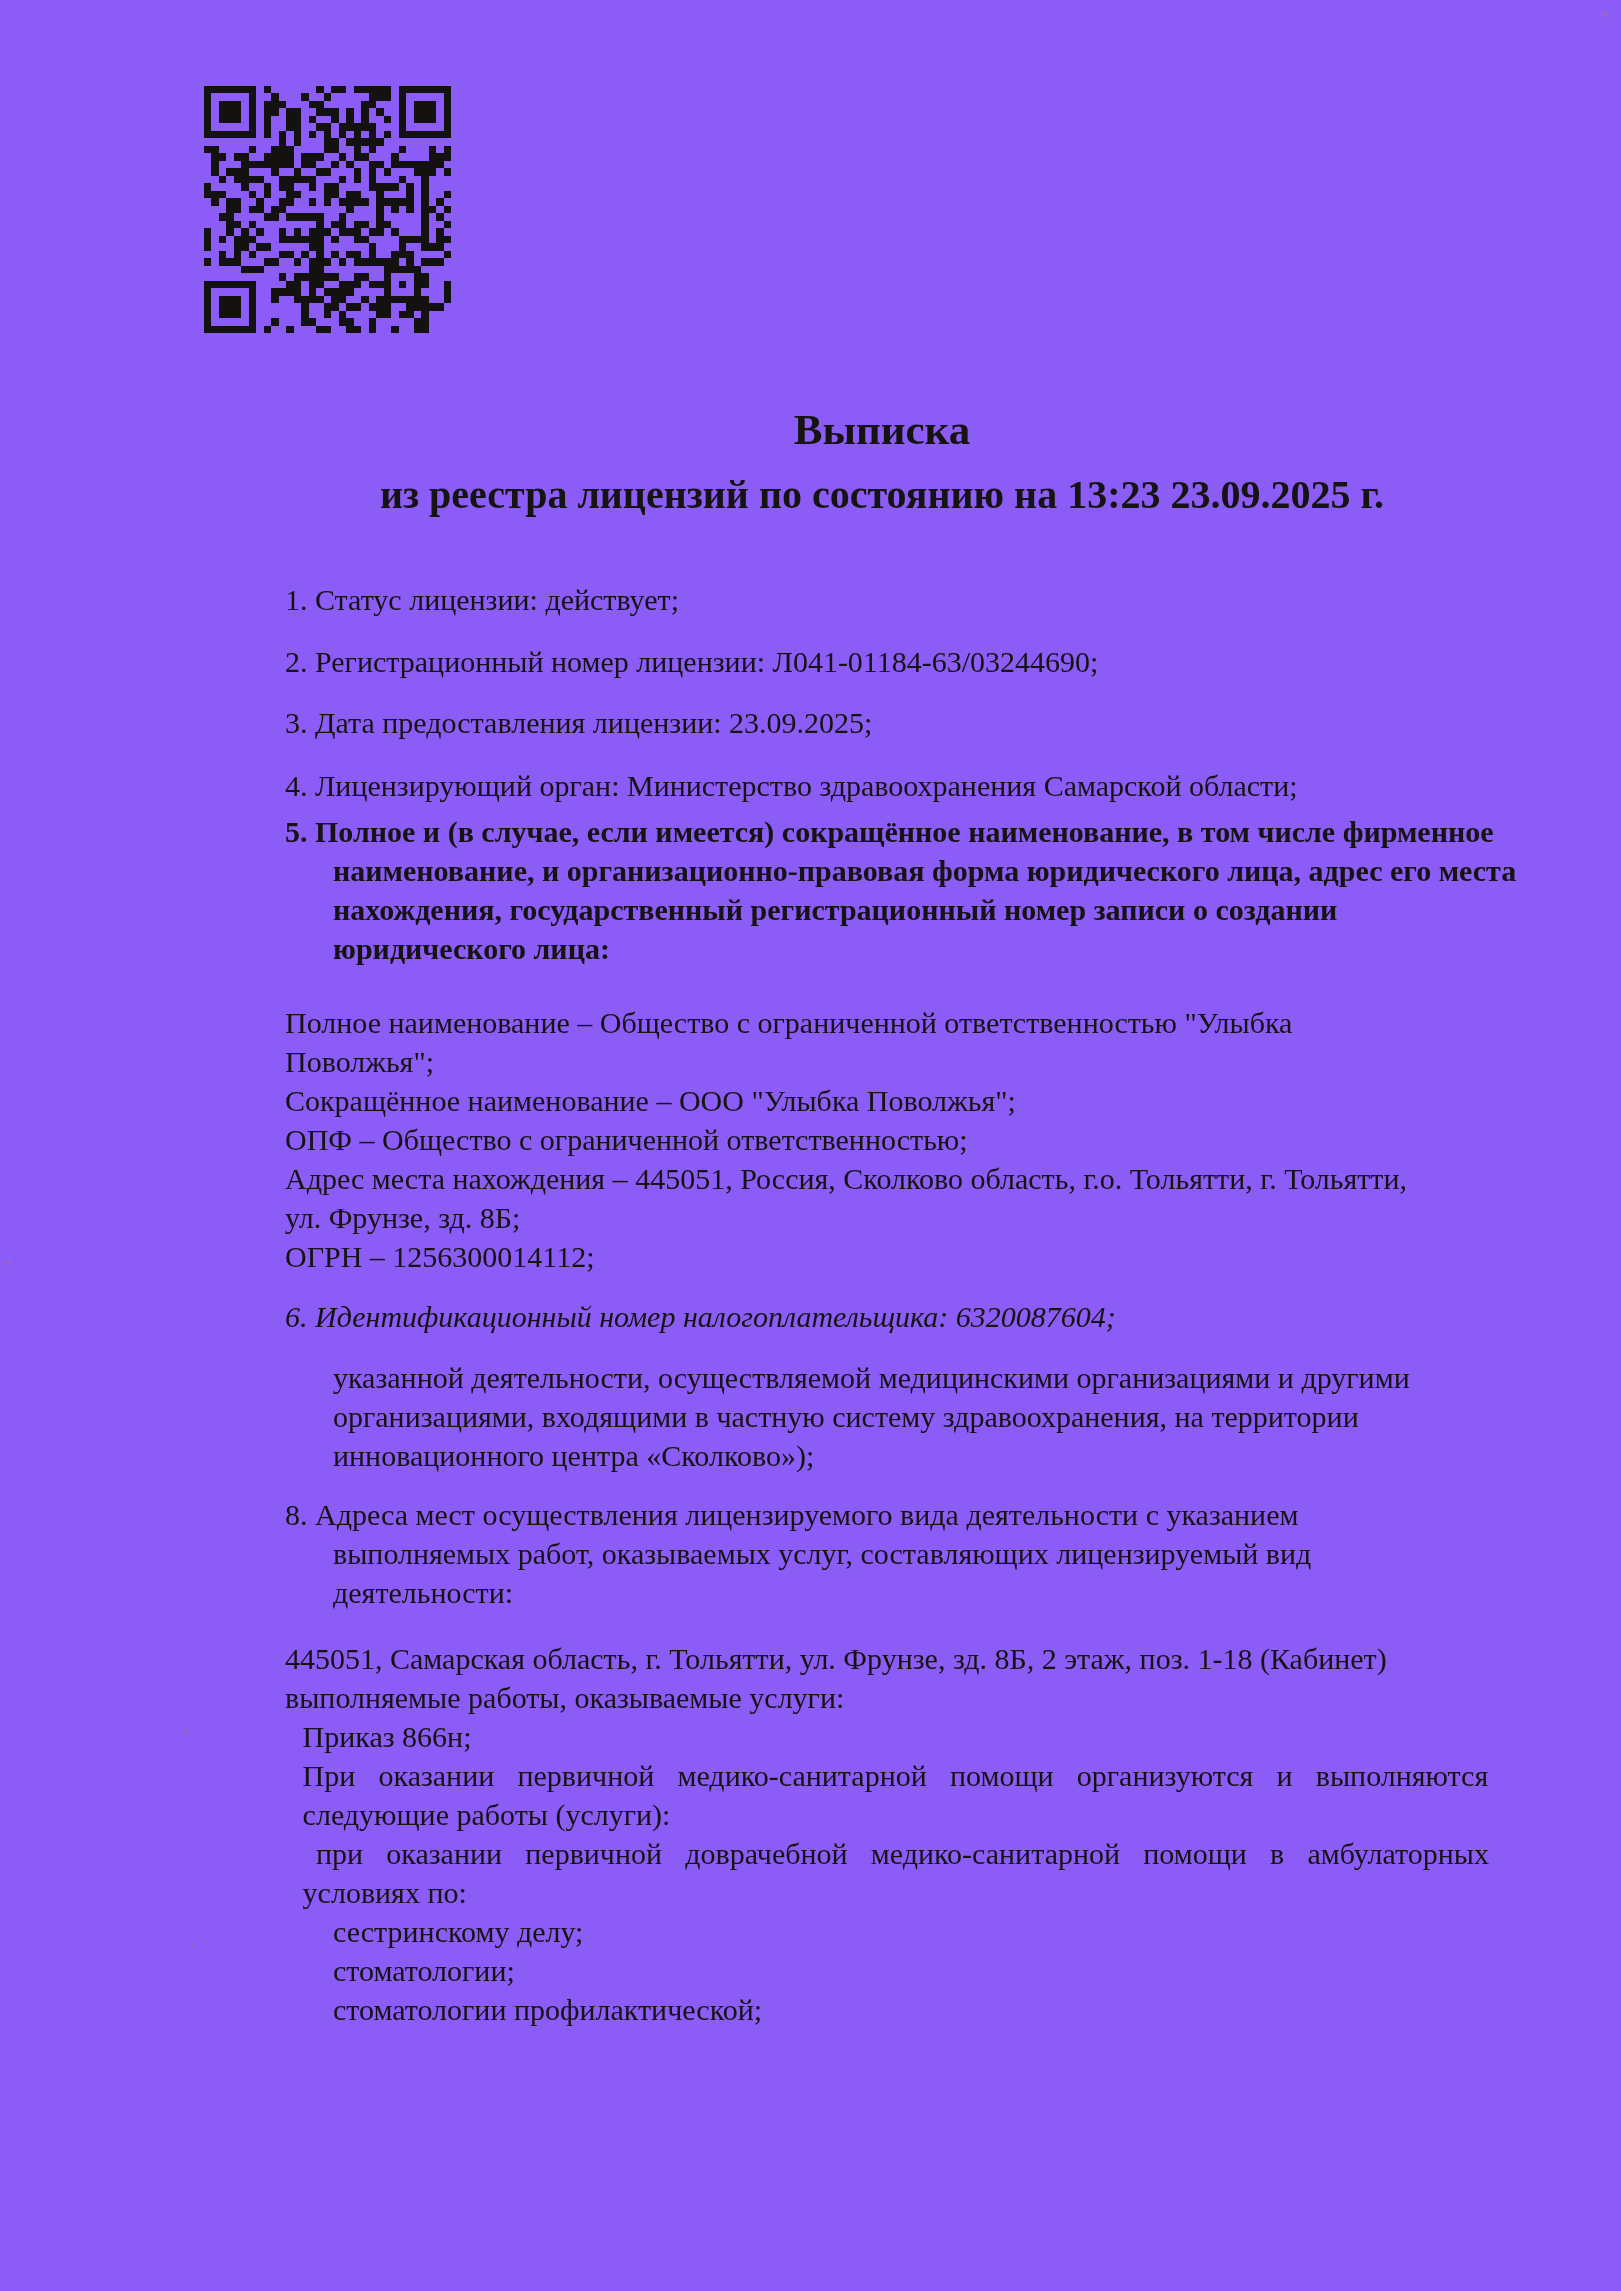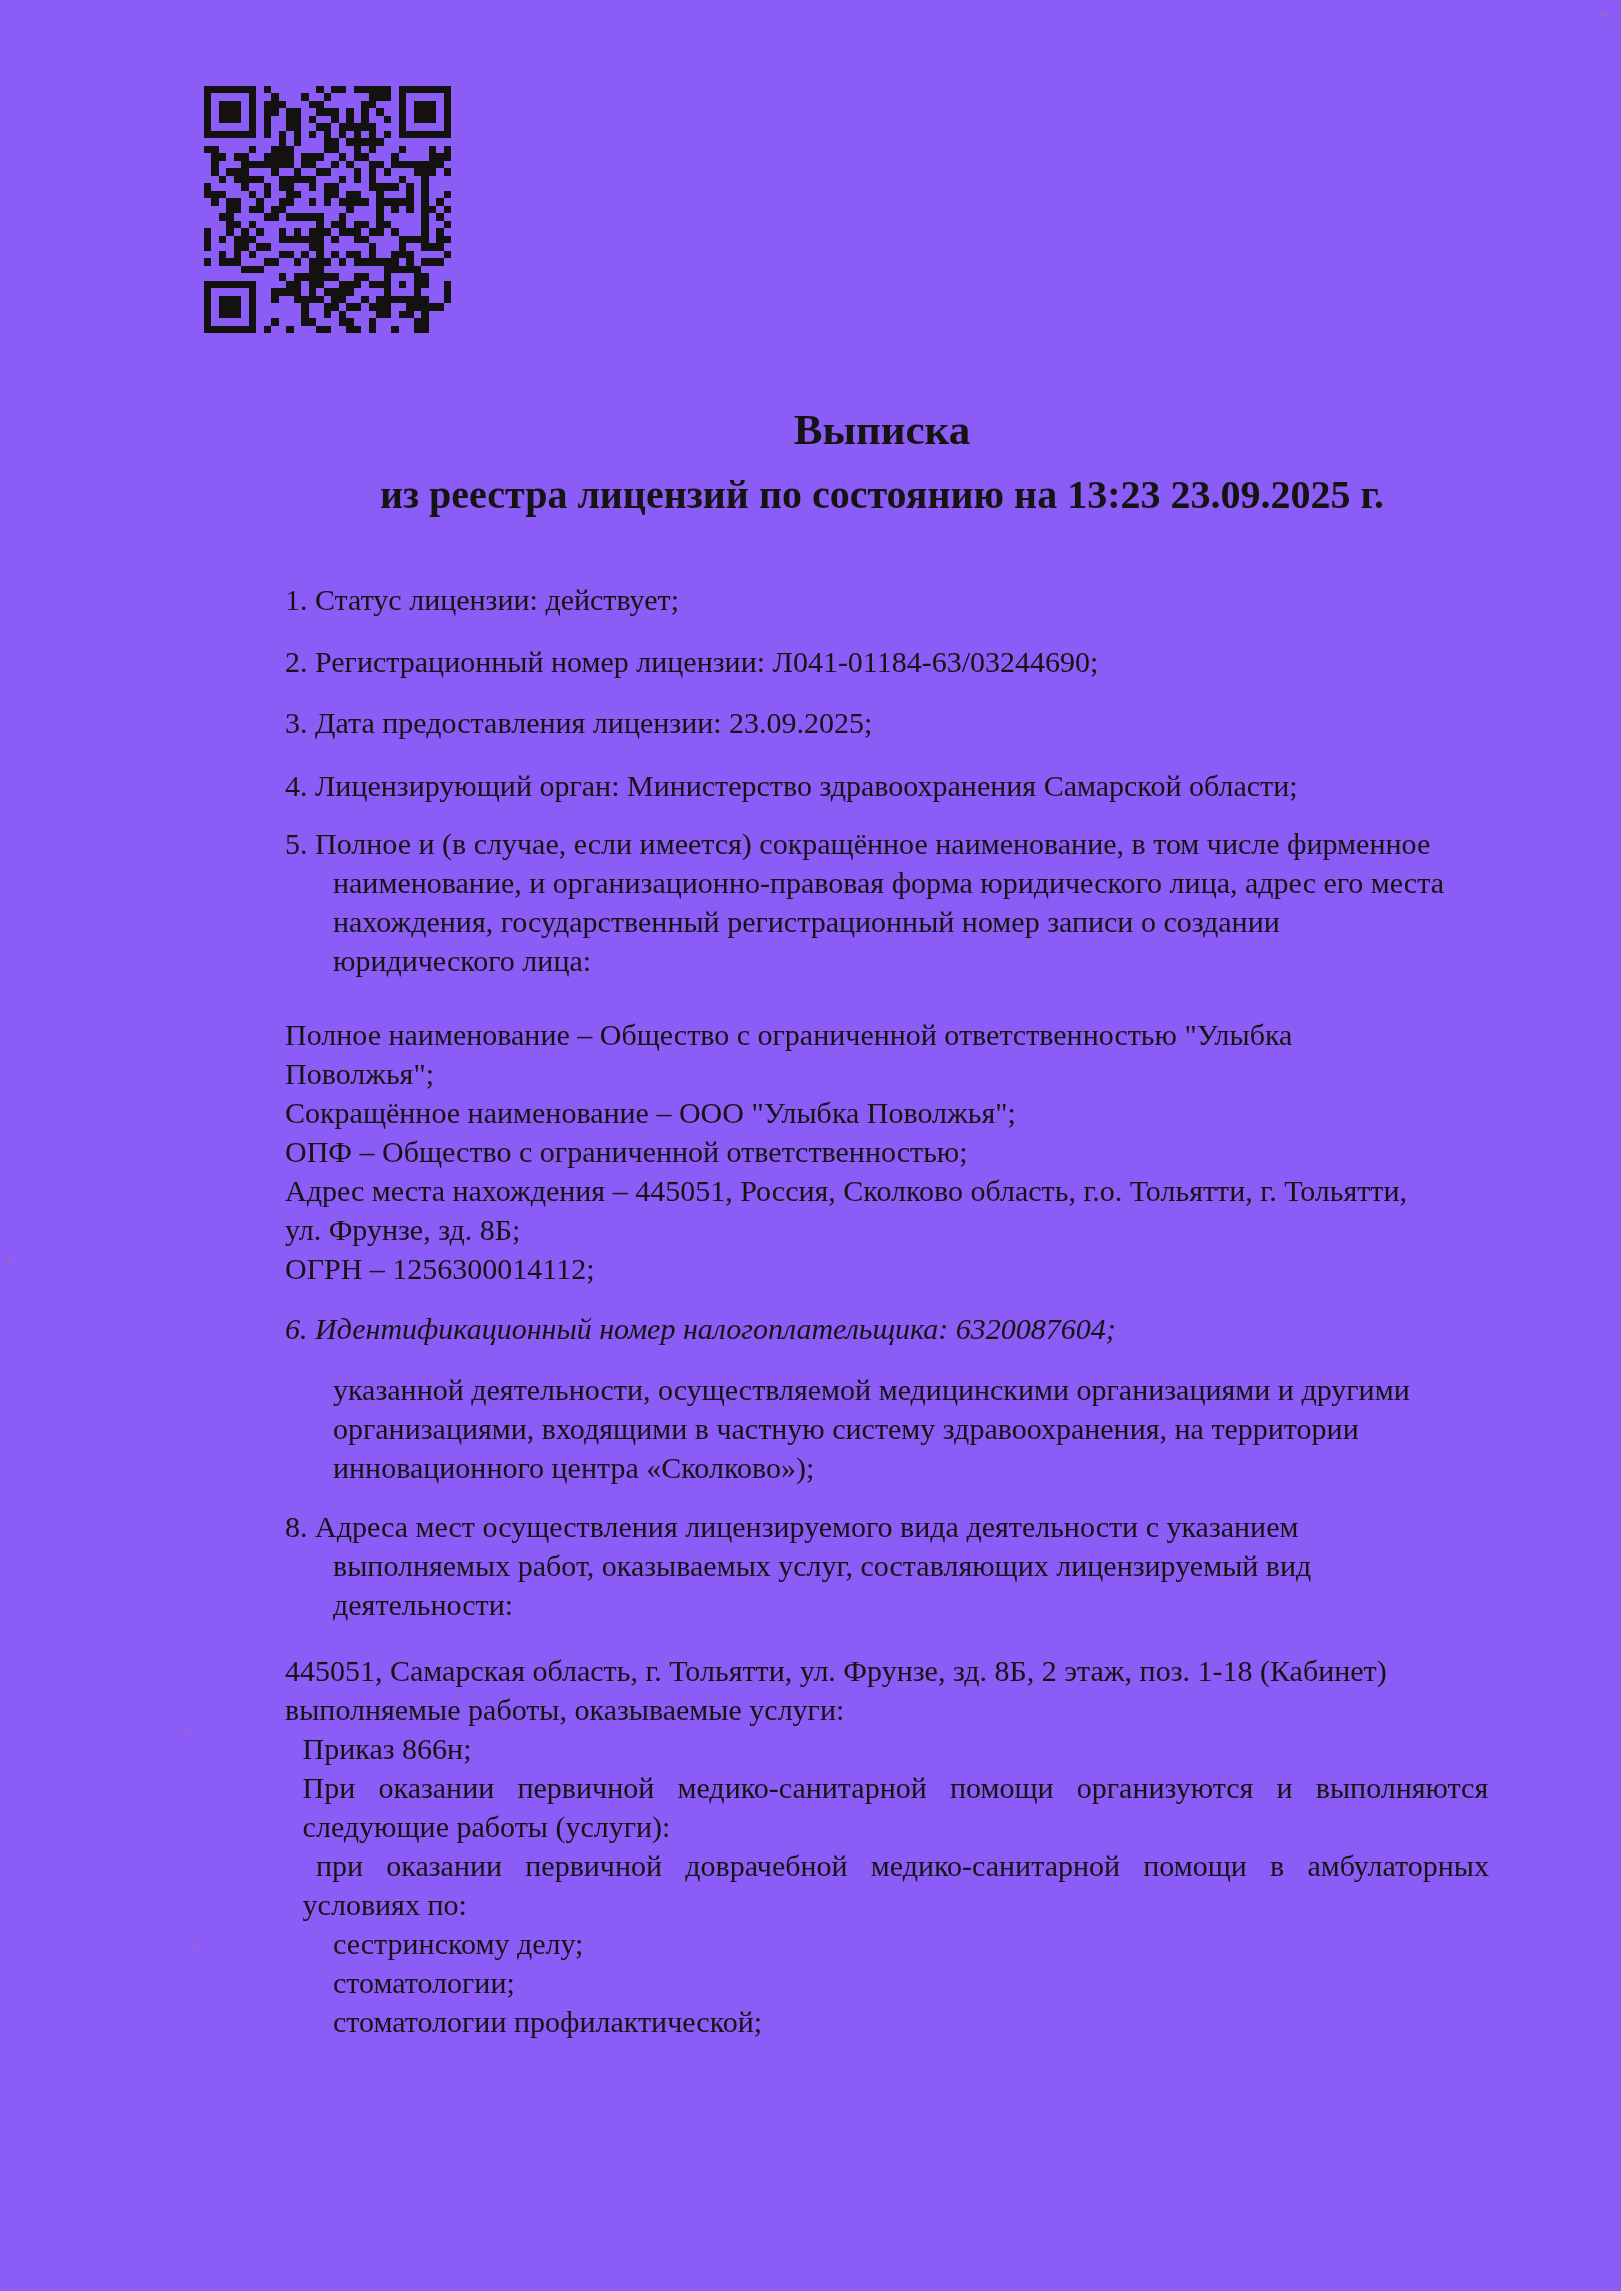--- a/index.html
+++ b/index.html
@@ -577,21 +577,21 @@
       </div>
       <div style="margin-top: 22.5px;">
         <div class="line i0">2. Регистрационный номер лицензии: Л041-01184-63/03244690;</div>
       </div>
       <div style="margin-top: 22.5px;">
         <div class="line i0">3. Дата предоставления лицензии: 23.09.2025;</div>
       </div>
       <div style="margin-top: 23.5px;">
         <div class="line i0">4. Лицензирующий орган: Министерство здравоохранения Самарской области;</div>
       </div>
-      <div style="margin-top: 19px;">
+      <div style="margin-top: 7px; font-weight: bold;">
         <div class="line i0">5. Полное и (в случае, если имеется) сокращённое наименование, в том числе фирменное</div>
         <div class="line i3">наименование, и организационно-правовая форма юридического лица, адрес его места</div>
         <div class="line i3">нахождения, государственный регистрационный номер записи о создании</div>
         <div class="line i3">юридического лица:</div>
       </div>
       <div style="margin-top: 35px;">
         <div class="line i0">Полное наименование – Общество с ограниченной ответственностью "Улыбка</div>
         <div class="line i0">Поволжья";</div>
         <div class="line i0">Сокращённое наименование – ООО "Улыбка Поволжья";</div>
         <div class="line i0">ОПФ – Общество с ограниченной ответственностью;</div>

